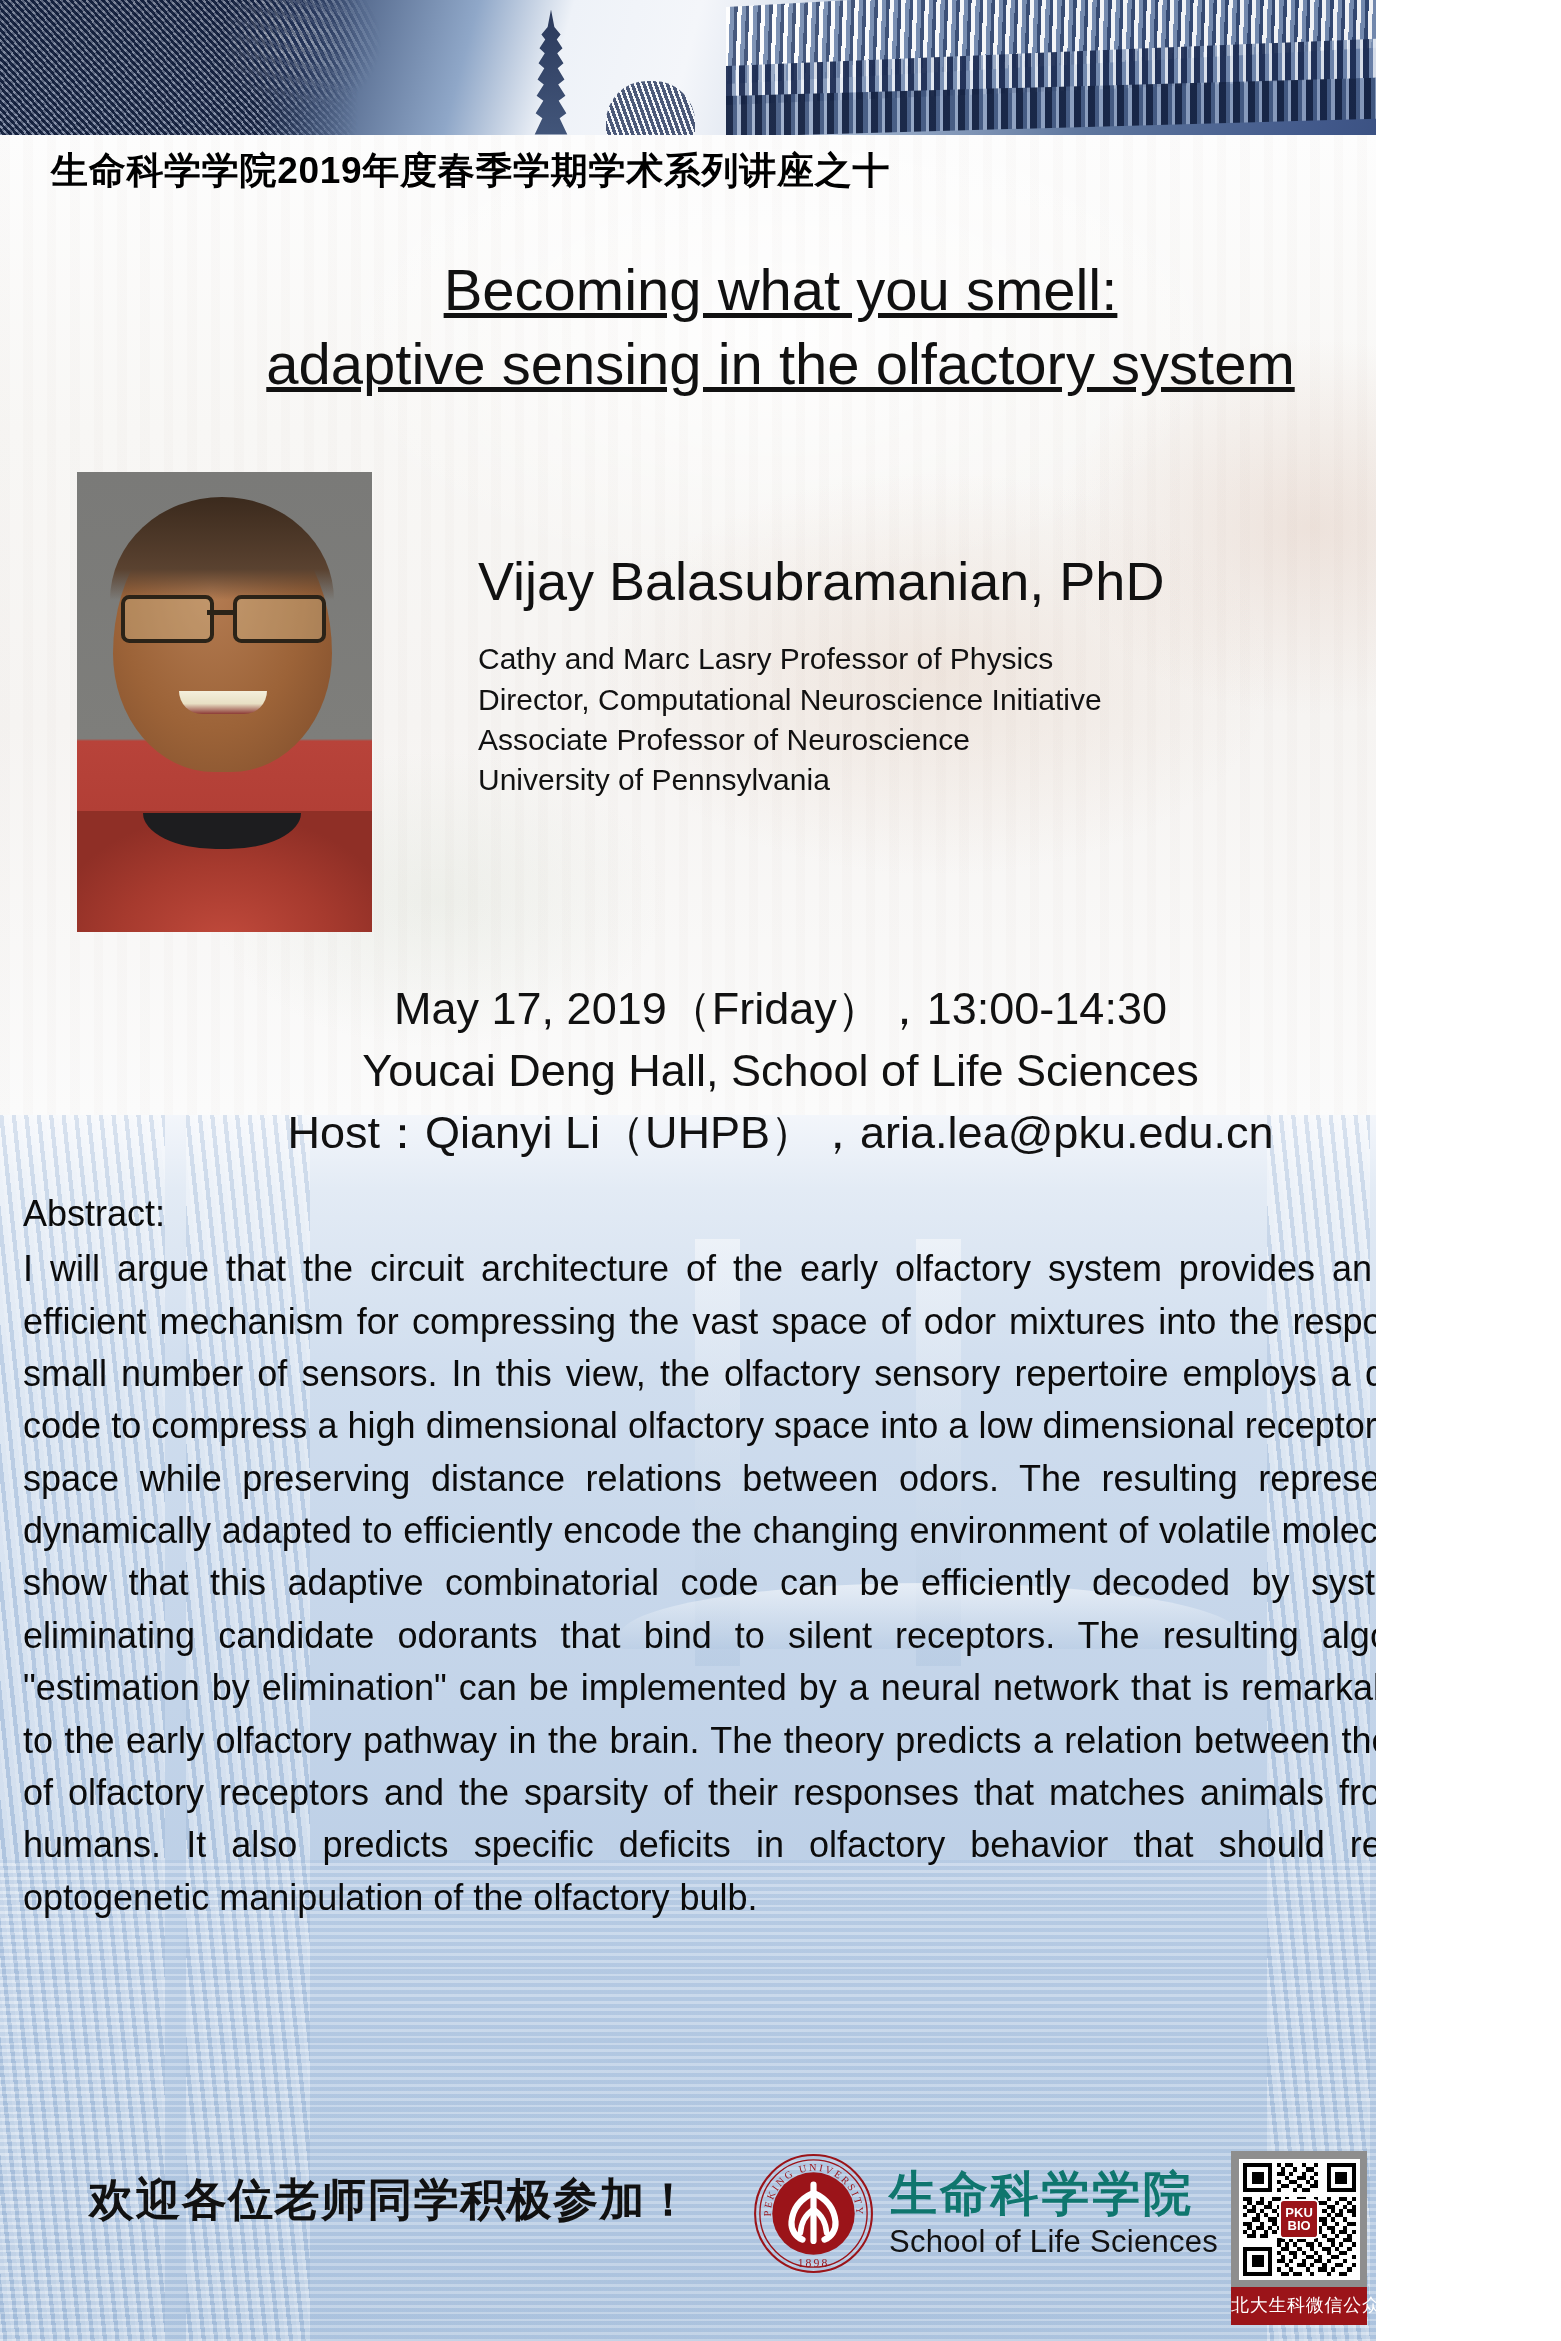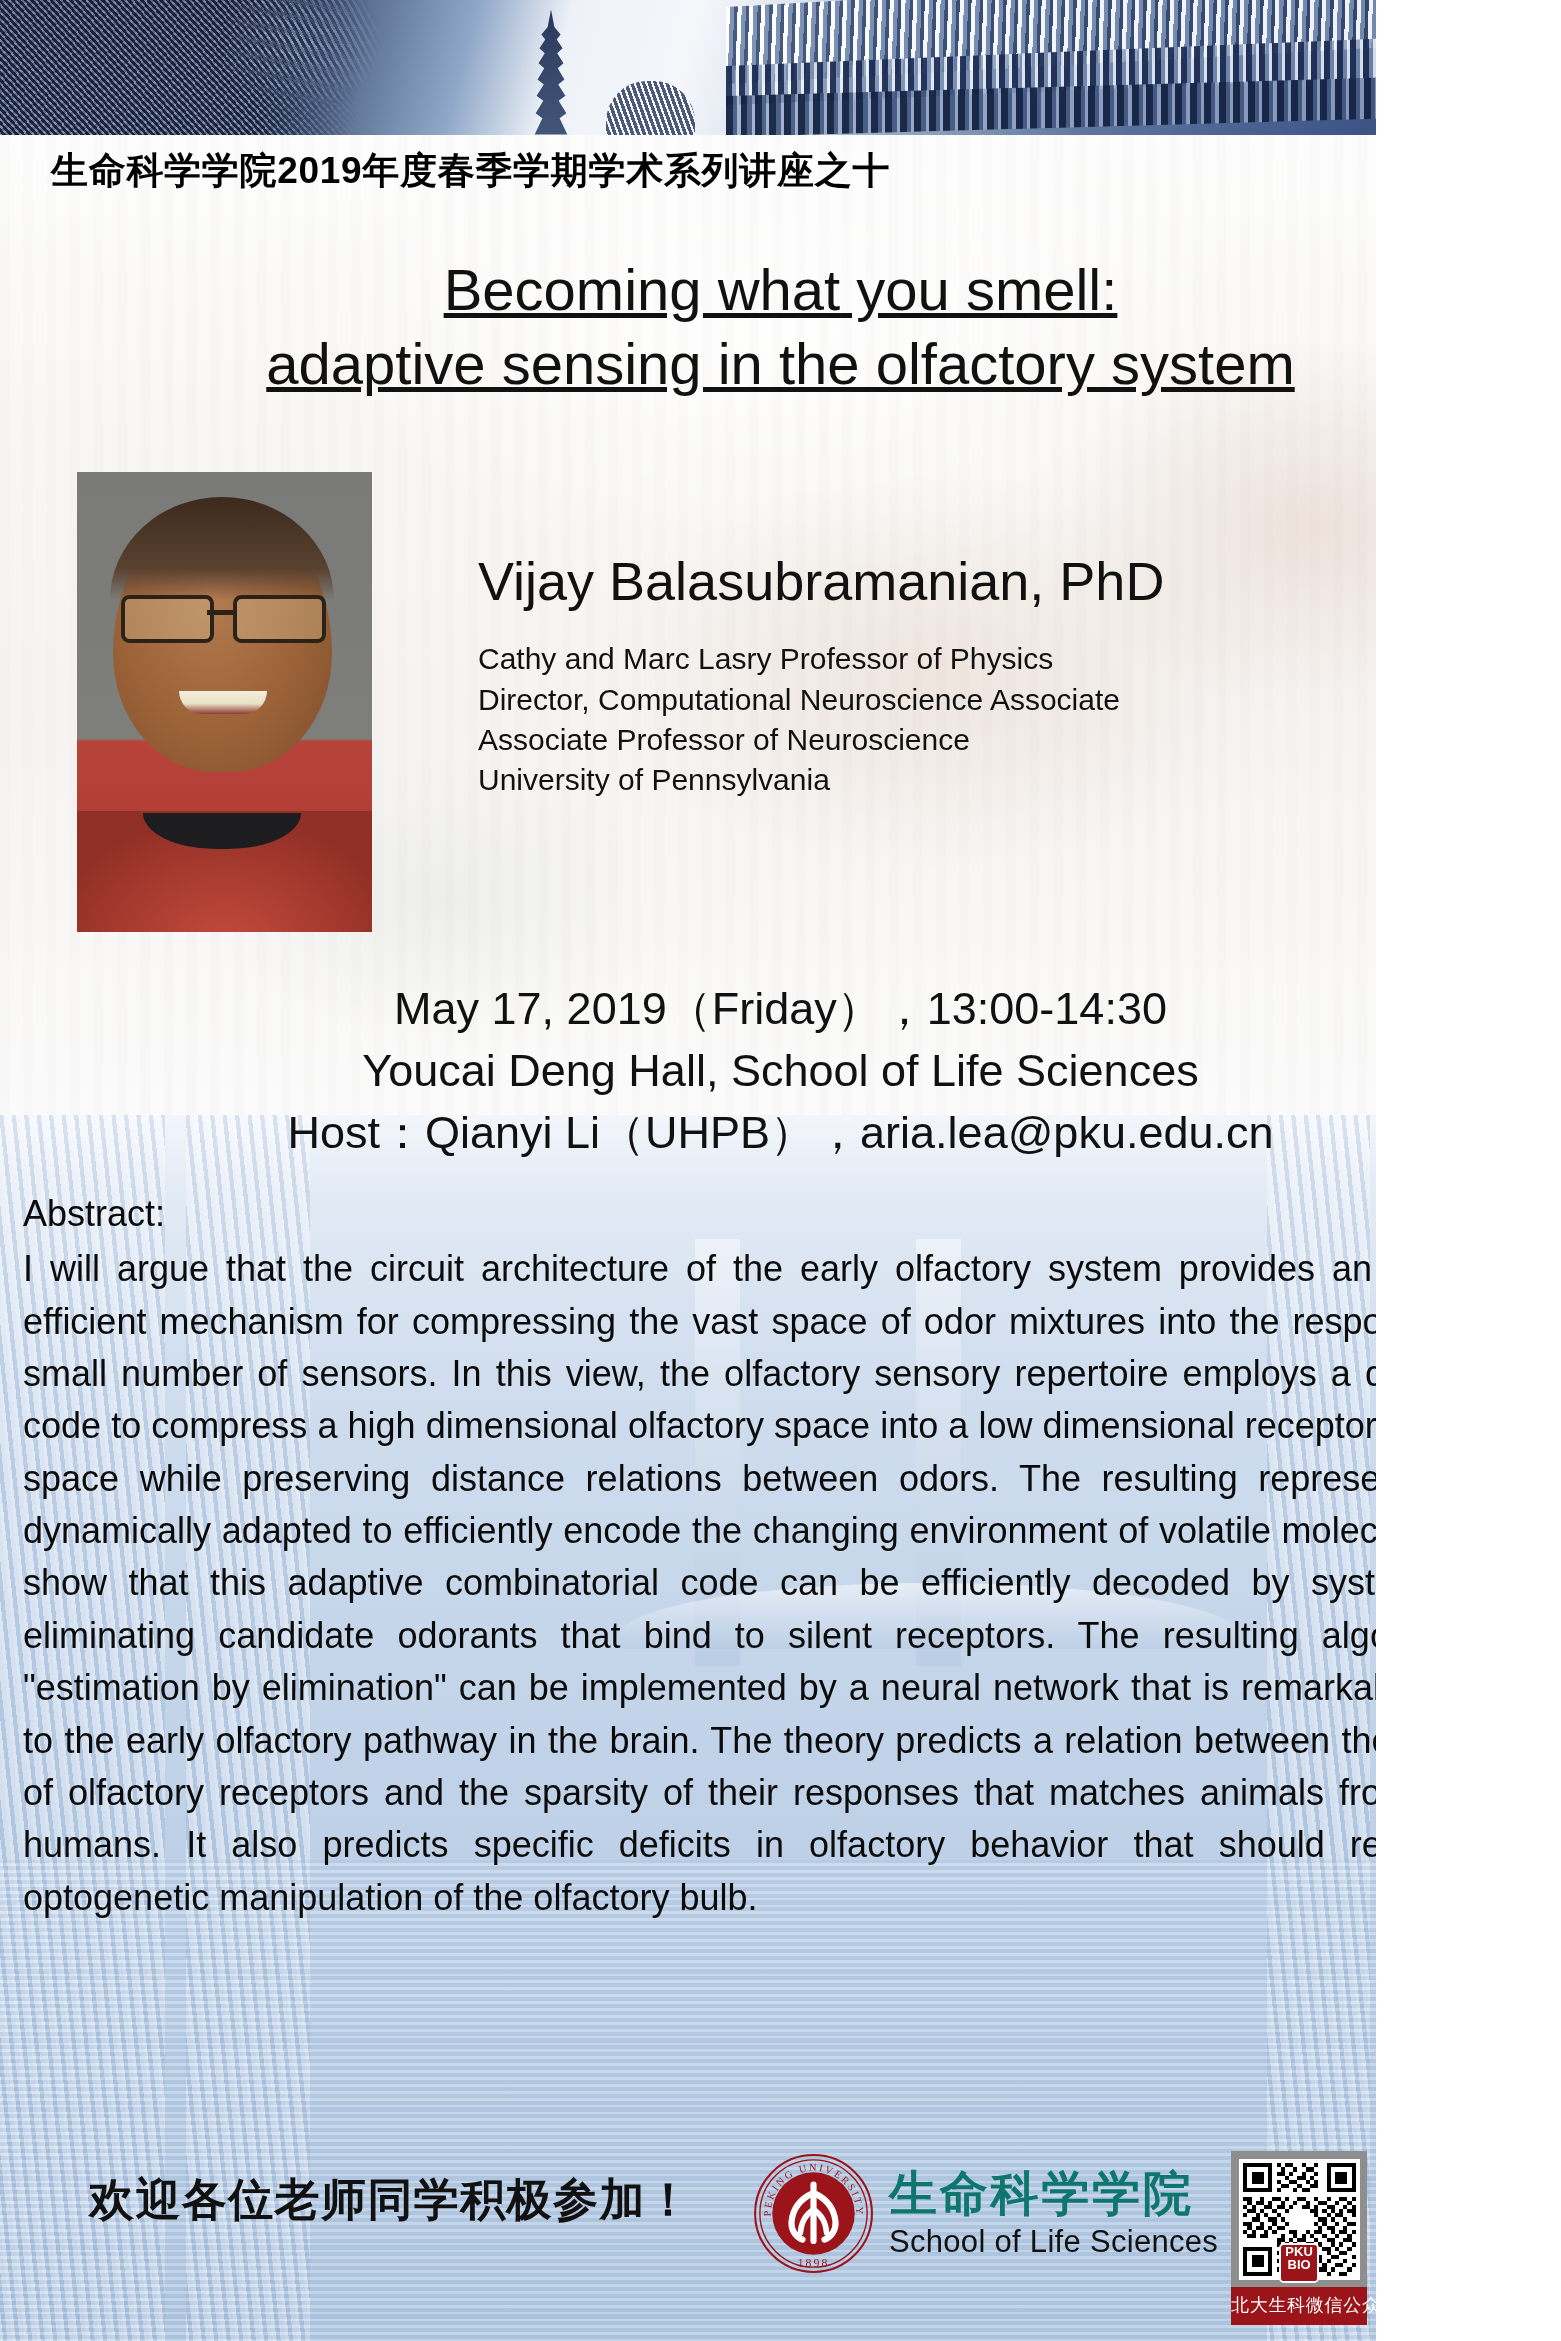--- a/index.html
+++ b/index.html
@@ -354,21 +354,21 @@
     transform: translate(-50%,-50%);
     width: 36px; height: 36px;
     background: #9b1419;
     border: 2.8px solid #ffffff;
     border-radius: 4.8px;
     color: #fff;
     font-size: 13px;
     font-weight: bold;
     line-height: 1.02;
     display: flex; flex-direction: column;
-    align-items: center;  margin-top: 44px;
+    align-items: center; justify-content: center;
   }
   .qr-planet {
     position: absolute;
     left: 50%; top: 50%;
     transform: translate(-50%,-50%);
     width: 37px; height: 37px;
     background: #ffffff;
     display: flex; align-items: center; justify-content: center;
   }
   .qr-caption {
@@ -428,21 +428,21 @@
     </div>
     <div class="ph-mouth"></div>
     <div class="ph-shoulders"></div>
     <div class="ph-collar"></div>
   </div>
 
   <div class="speaker">
     <div class="speaker-name">Vijay Balasubramanian, PhD</div>
     <div class="speaker-aff">
       <div>Cathy and Marc Lasry Professor of Physics</div>
-      <div>Director, Computational Neuroscience Associate</div>
+      <div>Director, Computational Neuroscience Initiative</div>
       <div>Associate Professor of Neuroscience</div>
       <div>University of Pennsylvania</div>
     </div>
   </div>
 
   <div class="event">
     <div>May 17, 2019（Friday），13:00-14:30</div>
     <div>Youcai Deng Hall, School of Life Sciences</div>
     <div>Host：Qianyi Li（UHPB），aria.lea@pku.edu.cn</div>
   </div>

